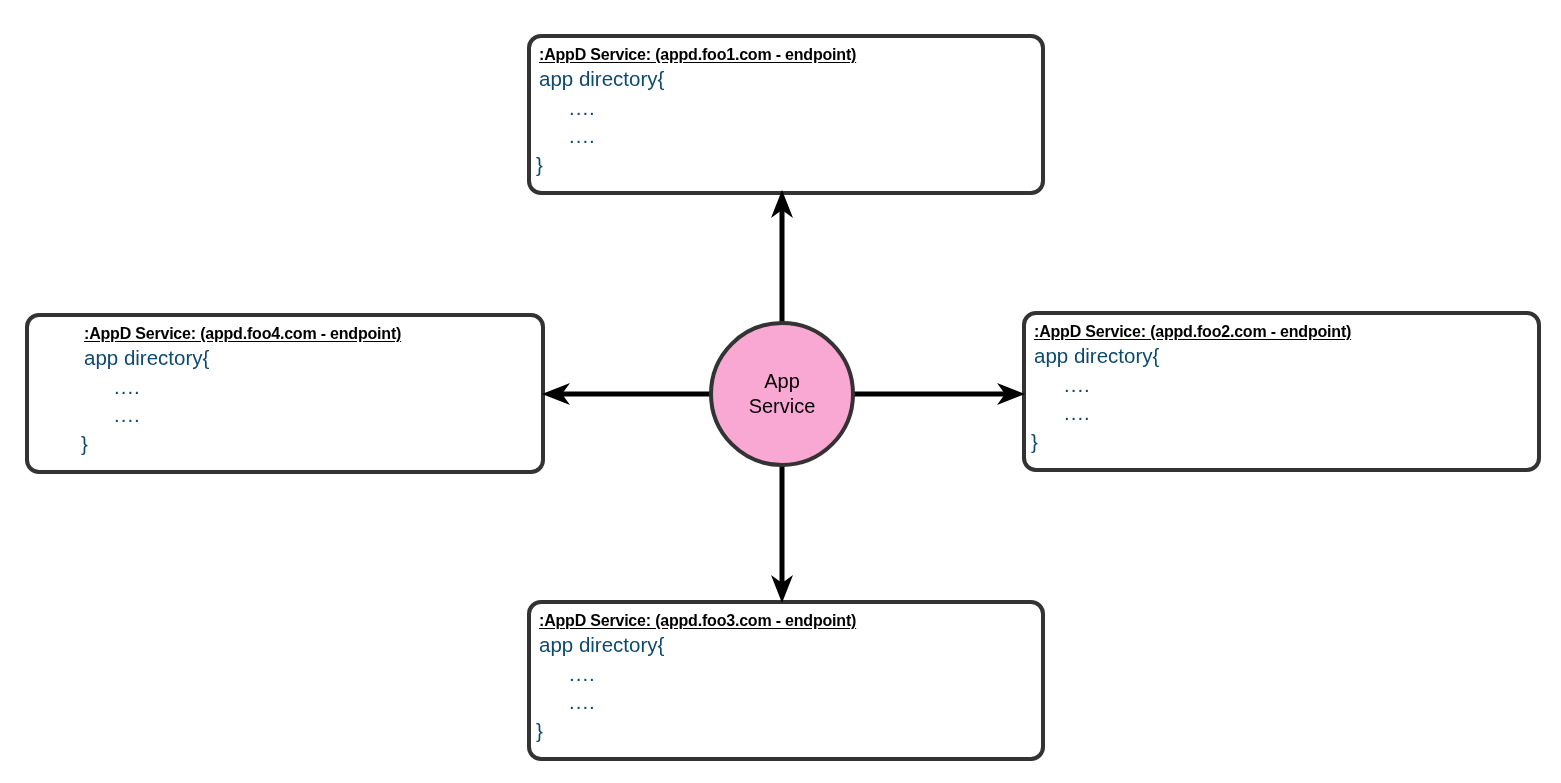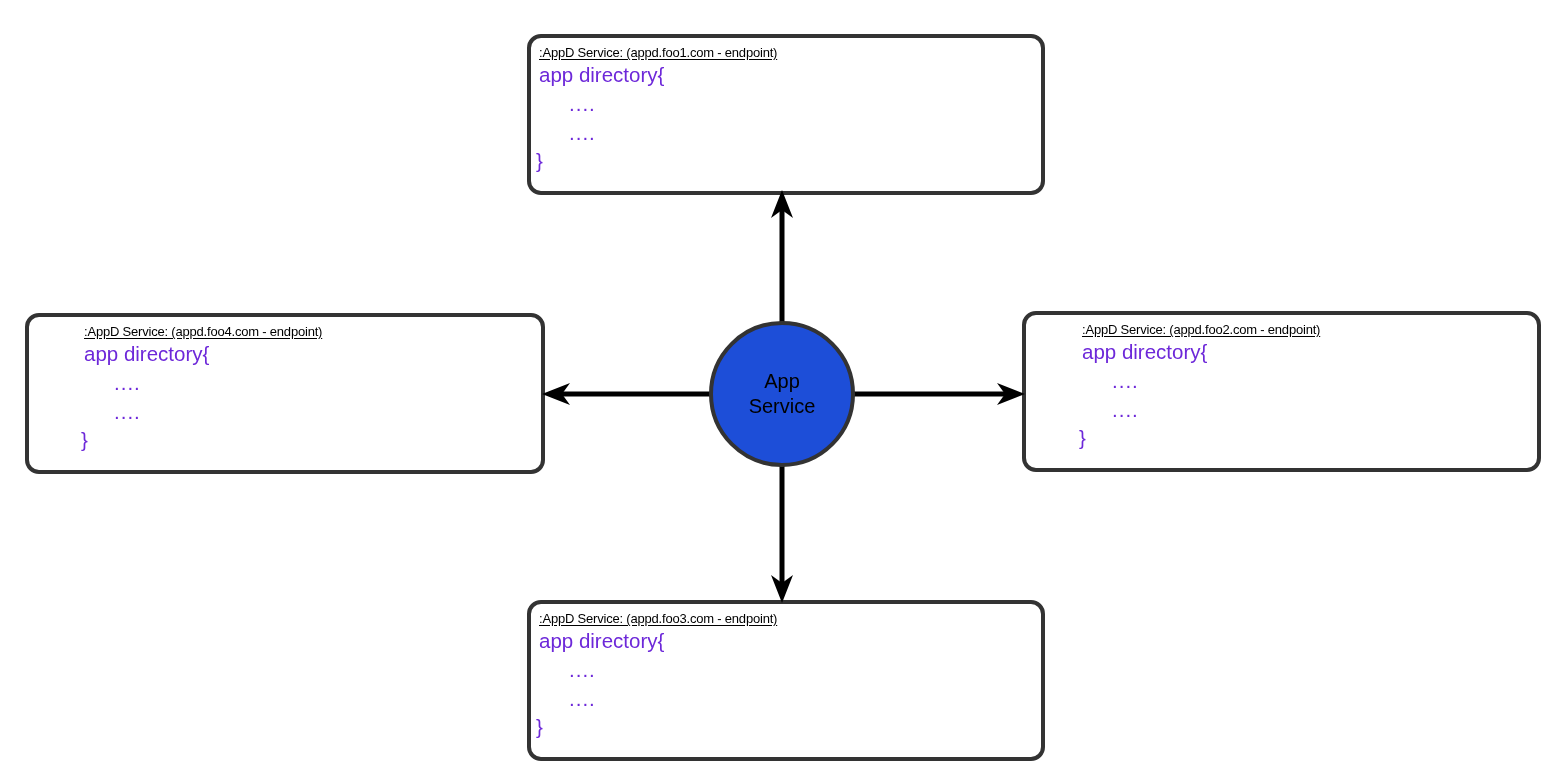--- a/index.html
+++ b/index.html
@@ -19,66 +19,66 @@
   }
   .service-box {
     position: absolute;
     box-sizing: border-box;
     border: 4px solid #333333;
     border-radius: 14px;
     background: #ffffff;
     padding: 6px 0 0 0;
   }
   .box-title {
-    font-size: 13px;
-    font-weight: normal;
+    font-size: 16px;
+    font-weight: bold;
     color: #000000;
     letter-spacing: -0.2px;
     white-space: nowrap;
     padding-left: 8px;
     line-height: 1.32;
   }
   .box-title span.u {
     text-decoration: underline;
     text-underline-offset: 2px;
   }
   .box-line {
     font-size: 20.5px;
-    color: #6d28d9;
+    color: #0c4a6e;
     white-space: pre;
     line-height: 1.4;
     padding-left: 8px;
   }
   .box-line.indent {
     padding-left: 38px;
     letter-spacing: 1px;
   }
   .box-line.brace-close {
     padding-left: 5px;
   }
   
   #box-top   { left: 527px; top: 34px;  width: 518px; height: 161px; }
   
   #box-left  { left: 25px;  top: 313px; width: 520px; height: 161px; padding-left: 47px; }
   
-  #box-right { left: 1022px;top: 311px; width: 519px; height: 161px; padding-left: 48px; }
+  #box-right { left: 1022px;top: 311px; width: 519px; height: 161px; }
   
   #box-bottom{ left: 527px; top: 600px; width: 518px; height: 161px; }
 
   
   #hub {
     position: absolute;
     left: 709px;
     top: 321px;
     width: 146px;
     height: 146px;
     box-sizing: border-box;
     border: 4px solid #333333;
     border-radius: 50%;
-    background: #1d4ed8;
+    background: #f9a8d4;
     display: flex;
     align-items: center;
     justify-content: center;
     z-index: 3;
   }
   #hub .hub-label {
     font-size: 20px;
     color: #000000;
     text-align: center;
     line-height: 1.25;

